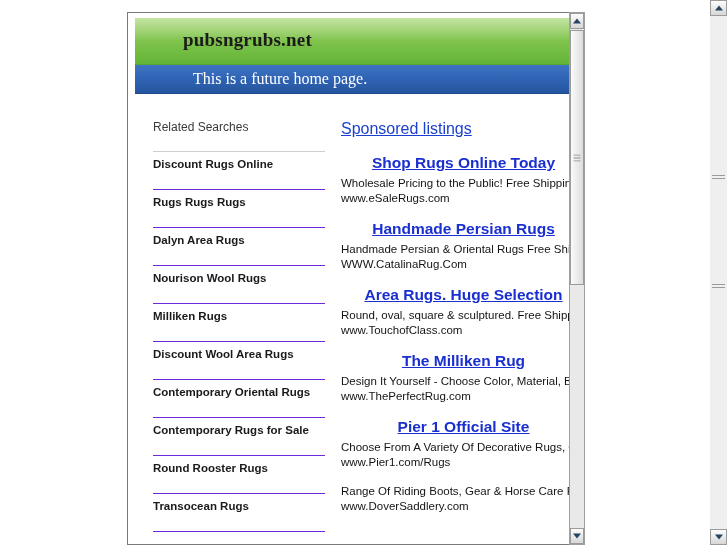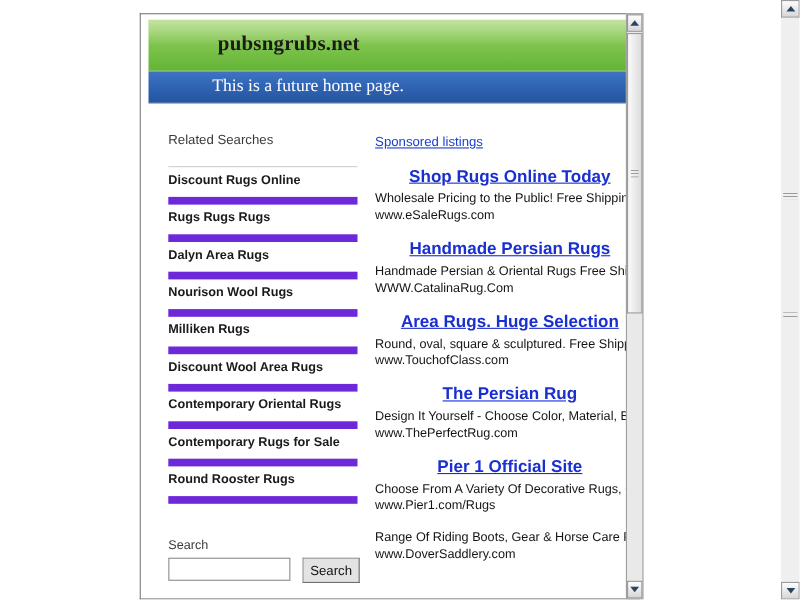--- a/index.html
+++ b/index.html
@@ -44,21 +44,21 @@
   }
   .banner-gloss {
     position: absolute;
     left: 0; top: 0;
     width: 100%;
     height: 22px;
     background: linear-gradient(180deg, rgba(255,255,255,0.38), rgba(255,255,255,0.02));
   }
   .site-title {
     position: absolute;
-    left: 63px;
+    left: 48px;
     top: 11px;
     font-family: "Liberation Serif", serif;
     font-size: 19px;
     font-weight: bold;
     color: #1b1b1b;
     letter-spacing: 0.2px;
   }
 
   .subbanner {
     position: relative;
@@ -108,22 +108,22 @@
   }
 
   .kw-list {
     list-style: none;
     margin: 0;
     padding: 0;
     width: 172px;
     border-top: 1px solid #cfcfcf;
   }
   .kw-list li {
-    border-bottom: 7px solid #6d28d9;
-    padding: 2px 0 7px 0;
+    border-bottom: 1px solid #6d28d9;
+    padding: 2px 0 17px 0;
   }
   .kw-list li a {
     font-size: 11.5px;
     font-weight: bold;
     color: #1a1a1a;
     text-decoration: none;
     font-family: "Liberation Sans", sans-serif;
   }
 
   .search-box {
@@ -157,21 +157,21 @@
     border: 1px solid #9a9a9a;
     border-right-color: #6f6f6f;
     border-bottom-color: #6f6f6f;
     font-size: 12px;
     color: #111111;
     font-family: "Liberation Sans", sans-serif;
     cursor: pointer;
   }
 
   .sponsored-label {
-    font-size: 12px;
+    font-size: 16px;
     color: #1a3fcf;
     text-decoration: underline;
     margin-bottom: 16px;
     display: inline-block;
     font-family: "Liberation Sans", sans-serif;
   }
 
   .ad {
     margin-bottom: 16px;
   }
@@ -301,20 +301,21 @@
         <ul class="kw-list">
           <li><a href="#">Discount Rugs Online</a></li>
           <li><a href="#">Rugs Rugs Rugs</a></li>
           <li><a href="#">Dalyn Area Rugs</a></li>
           <li><a href="#">Nourison Wool Rugs</a></li>
           <li><a href="#">Milliken Rugs</a></li>
           <li><a href="#">Discount Wool Area Rugs</a></li>
           <li><a href="#">Contemporary Oriental Rugs</a></li>
           <li><a href="#">Contemporary Rugs for Sale</a></li>
           <li><a href="#">Round Rooster Rugs</a></li>
+          <li><a href="#">Transocean Rugs</a></li>
         </ul>
 
         <div class="search-box">
           <div class="search-label">Search</div>
           <div class="search-row">
             <input class="search-input" type="text" placeholder="" style="">
             <button class="search-button">Search</button>
           </div>
         </div>
       </div>
@@ -334,21 +335,21 @@
           <div class="ad-url">WWW.CatalinaRug.Com</div>
         </div>
 
         <div class="ad">
           <a href="#" class="ad-title">Area Rugs. Huge Selection</a>
           <div class="ad-desc">Round, oval, square &amp; sculptured. Free Shippin</div>
           <div class="ad-url">www.TouchofClass.com</div>
         </div>
 
         <div class="ad">
-          <a href="#" class="ad-title">The Persian Rug</a>
+          <a href="#" class="ad-title">The Milliken Rug</a>
           <div class="ad-desc">Design It Yourself - Choose Color, Material, Bo</div>
           <div class="ad-url">www.ThePerfectRug.com</div>
         </div>
 
         <div class="ad">
           <a href="#" class="ad-title">Pier 1 Official Site</a>
           <div class="ad-desc">Choose From A Variety Of Decorative Rugs, Or</div>
           <div class="ad-url">www.Pier1.com/Rugs</div>
         </div>
 

